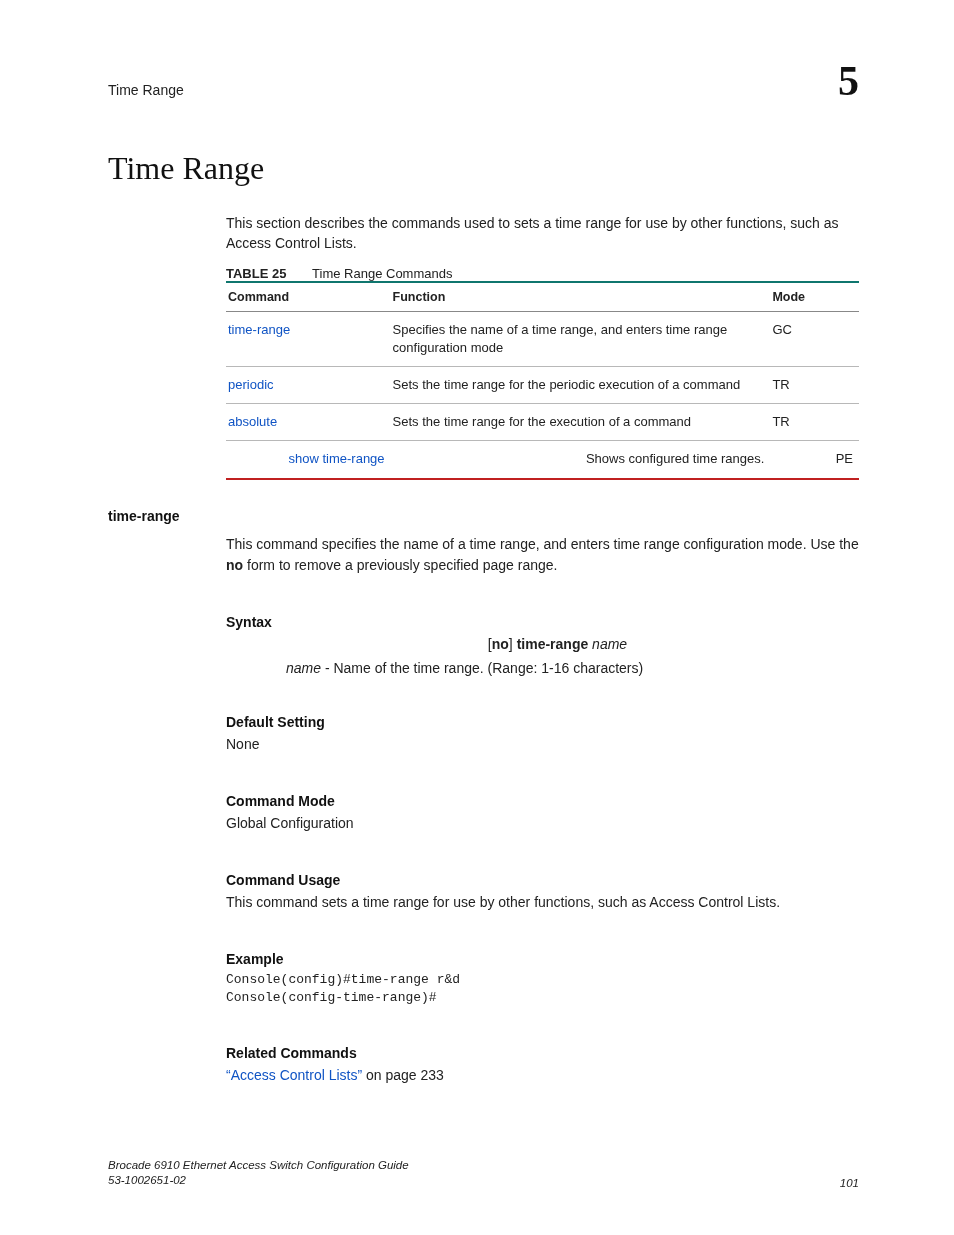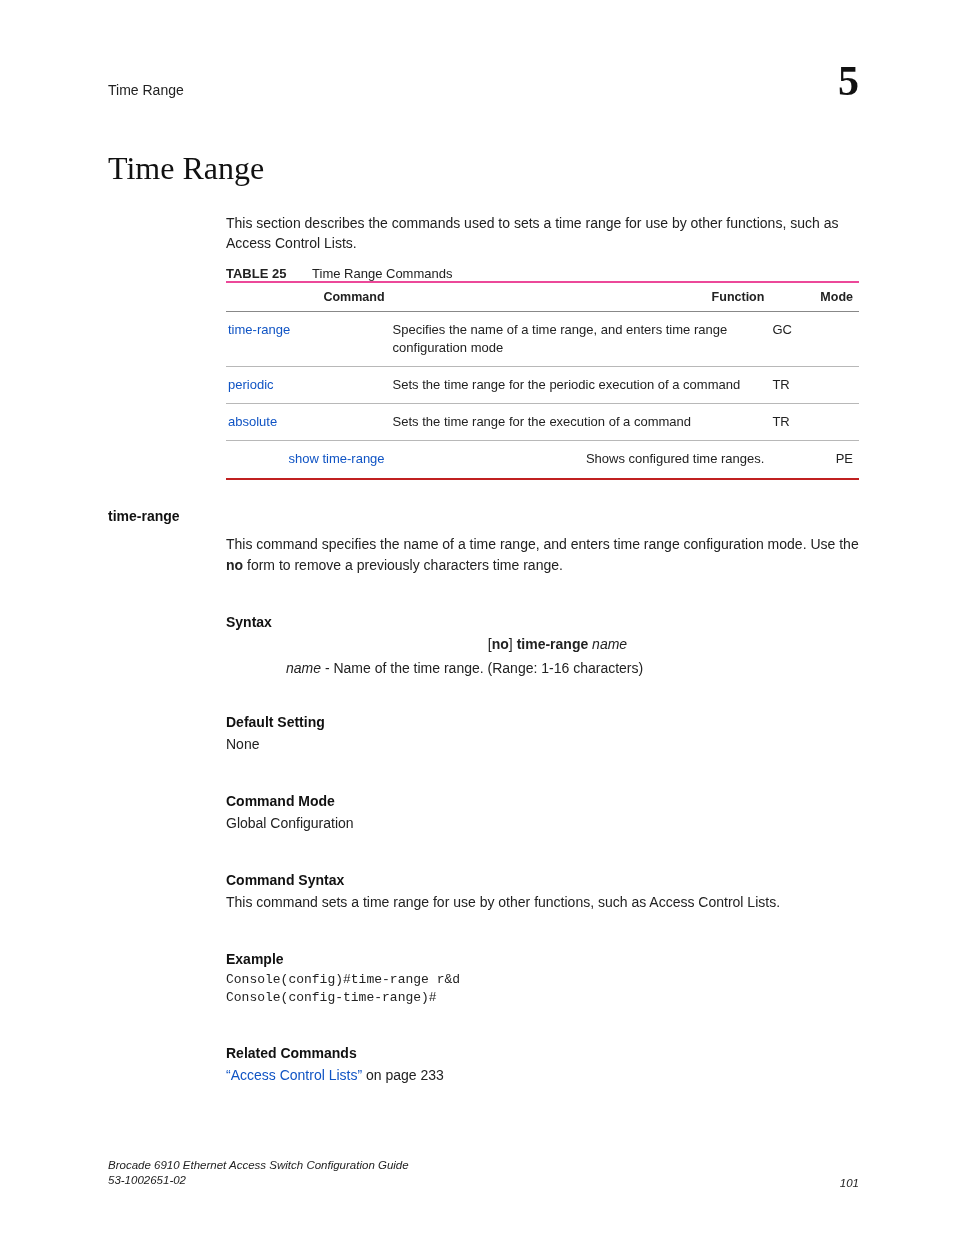--- a/index.html
+++ b/index.html
@@ -57,24 +57,24 @@
   }
   .table-caption .tc-text {
     margin-left: 22px;
   }
   table.cmd-table {
     width: 100%;
     border-collapse: collapse;
     font-size: 13px;
   }
   table.cmd-table thead th {
-    text-align: right;
+    text-align: left;
     font-weight: bold;
     font-size: 12.5px;
-    border-top: 2px solid #ec4899;
+    border-top: 2px solid #0f766e;
     border-bottom: 1px solid #888;
     padding: 7px 6px 7px 2px;
   }
   table.cmd-table tbody td {
     border-bottom: 1px solid #b8b8b8;
     padding: 9px 6px 9px 2px;
     vertical-align: top;
     line-height: 1.4;
   }
   table.cmd-table tbody tr:last-child td {
@@ -195,38 +195,38 @@
           <td>PE</td>
         </tr>
       </tbody>
     </table>
   </div>
 
   <div class="sidehead">time-range</div>
 
   <div class="body-block" style="margin-top:10px">
     <p class="para">
-      <span>This command specifies the name of a time range, and enters time range configuration mode. Use the </span><span class="bold">no</span><span> form to remove a previously characters time range.</span>
+      <span>This command specifies the name of a time range, and enters time range configuration mode. Use the </span><span class="bold">no</span><span> form to remove a previously specified page range.</span>
     </p>
 
     <div class="subhead">Syntax</div>
     <div class="syntax-line">
       <span>[</span><span class="kw">no</span><span>] </span><span class="kw">time-range</span> <span class="it">name</span>
     </div>
     <p class="arg-desc">
       <span class="it">name</span><span> - Name of the time range. (Range: 1-16 characters)</span>
     </p>
 
     <div class="subhead">Default Setting</div>
     <p class="para">None</p>
 
     <div class="subhead">Command Mode</div>
     <p class="para">Global Configuration</p>
 
-    <div class="subhead">Command Syntax</div>
+    <div class="subhead">Command Usage</div>
     <p class="para">This command sets a time range for use by other functions, such as Access Control Lists.</p>
 
     <div class="subhead">Example</div>
     <pre class="example">Console(config)#time-range r&amp;d
 Console(config-time-range)#</pre>
 
     <div class="subhead">Related Commands</div>
     <p class="para related-link">
       <span class="q">“Access Control Lists”</span><span> on page 233</span>
     </p>

